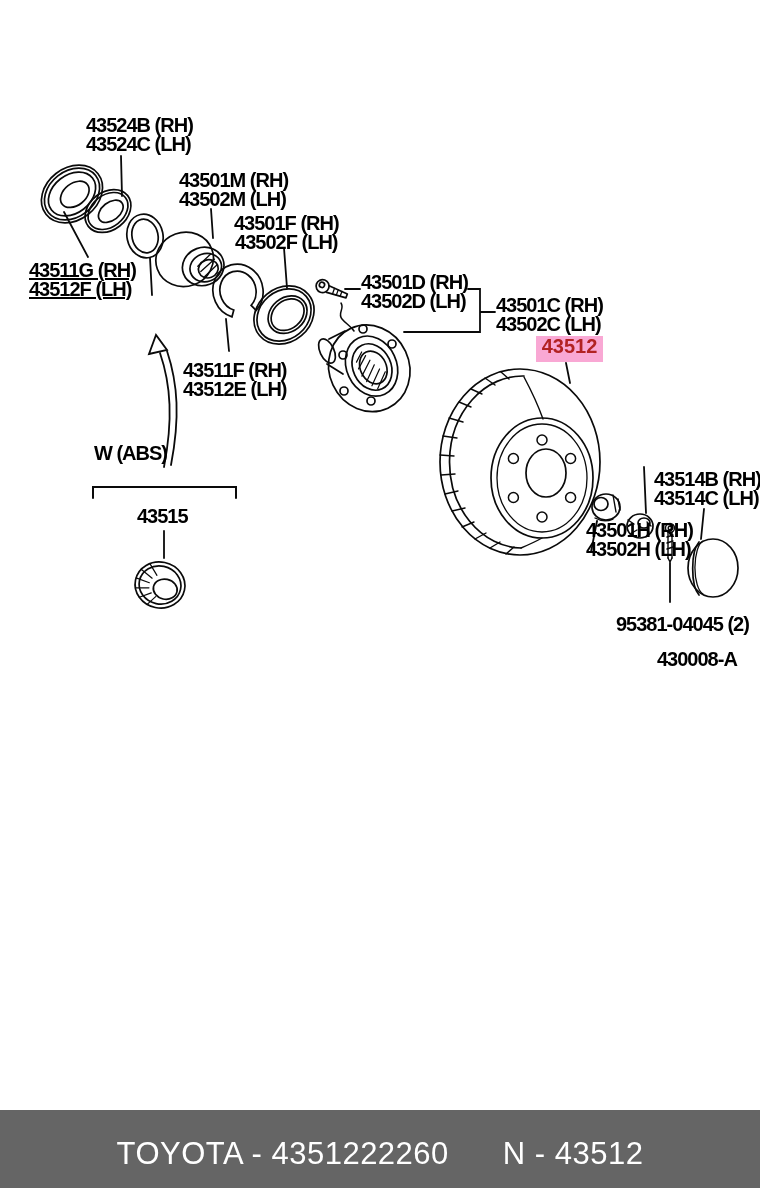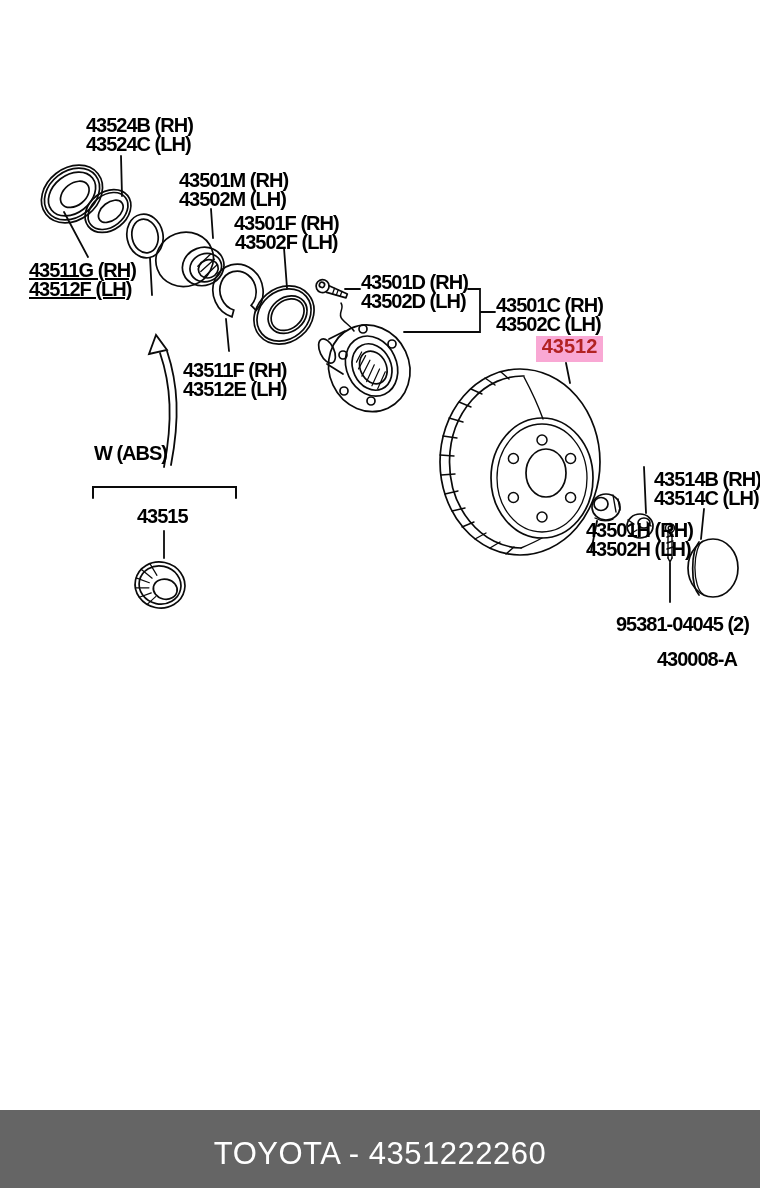--- a/index.html
+++ b/index.html
@@ -245,15 +245,16 @@
   <div class="lbl" style="left:657px; top:650px;">
     <span>430008-A</span>
   </div>
 
   <div class="hl">
     <span>43512</span>
   </div>
 
   <div class="footer">
     <span>TOYOTA - 4351222260</span>
+    <span>N - 43512</span>
   </div>
 
 </div>
 
 </body></html>

